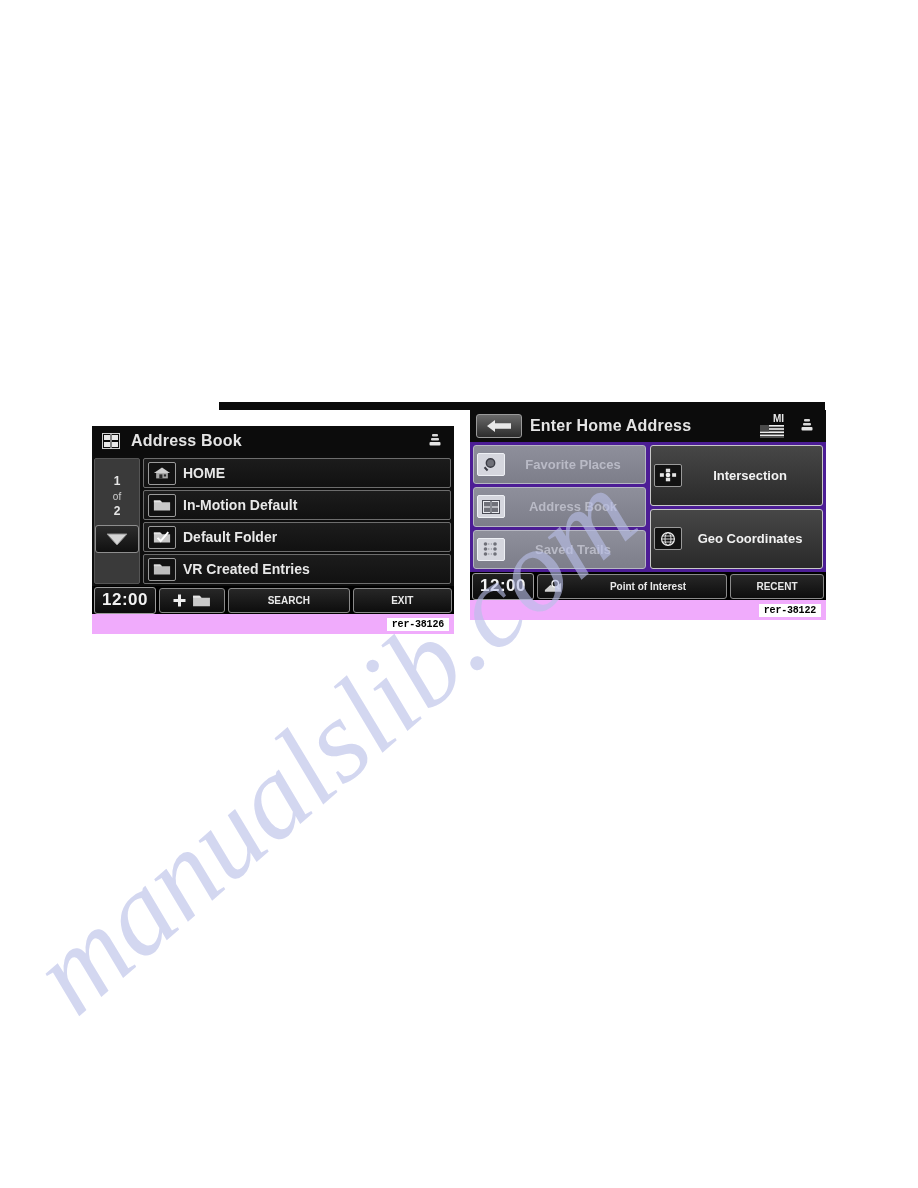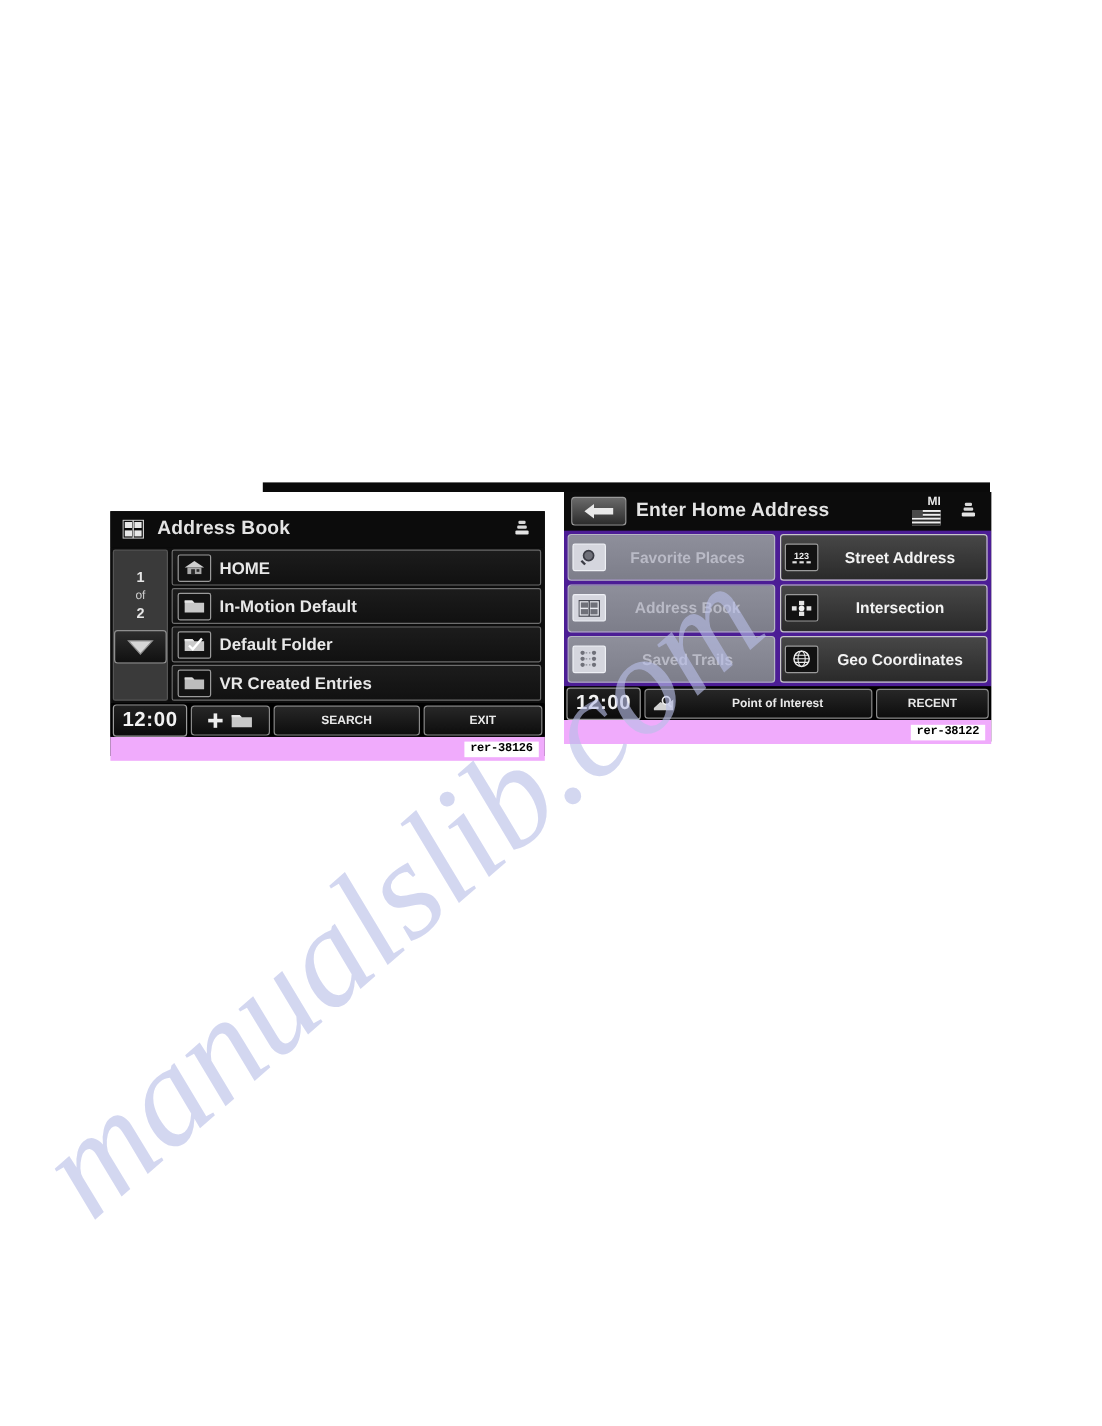--- a/index.html
+++ b/index.html
@@ -467,31 +467,20 @@
             <circle cx="13" cy="13" r="1.8" fill="#6f7079"></circle>
             <path d="M6 3 h4 M6 8 h4 M6 13 h4" stroke="#8c8d96" stroke-width="1" stroke-dasharray="1.4 1.4"></path>
           </svg>
         </span>
         <span class="gbtn-label">Saved Trails</span>
       </div>
     </div>
 
     <div class="grid-col">
 
-      <div class="gbtn enabled">
-        <span class="ibox dark">
-          <svg class="icon-sm" viewBox="0 0 20 16" aria-hidden="true">
-            <text x="10" y="8.6" text-anchor="middle" font-family="Liberation Sans, sans-serif" font-size="8.4" font-weight="700" fill="#f0f0f0">123</text>
-            <rect x="1.5" y="11" width="4" height="2" fill="#e0e0e0"></rect>
-            <rect x="8" y="11" width="4" height="2" fill="#e0e0e0"></rect>
-            <rect x="14.5" y="11" width="4" height="2" fill="#e0e0e0"></rect>
-          </svg>
-        </span>
-        <span class="gbtn-label">Street Address</span>
-      </div>
 
       <div class="gbtn enabled">
         <span class="ibox dark">
           <svg class="icon-sm" viewBox="0 0 20 16" aria-hidden="true">
             <rect x="7.6" y="1" width="4.8" height="4" fill="#e4e4e4"></rect>
             <rect x="7.6" y="11" width="4.8" height="4" fill="#e4e4e4"></rect>
             <rect x="1" y="6" width="4.4" height="4" fill="#e4e4e4"></rect>
             <rect x="14.6" y="6" width="4.4" height="4" fill="#e4e4e4"></rect>
             <circle cx="10" cy="8" r="2.6" fill="#f2f2f2"></circle>
           </svg>

